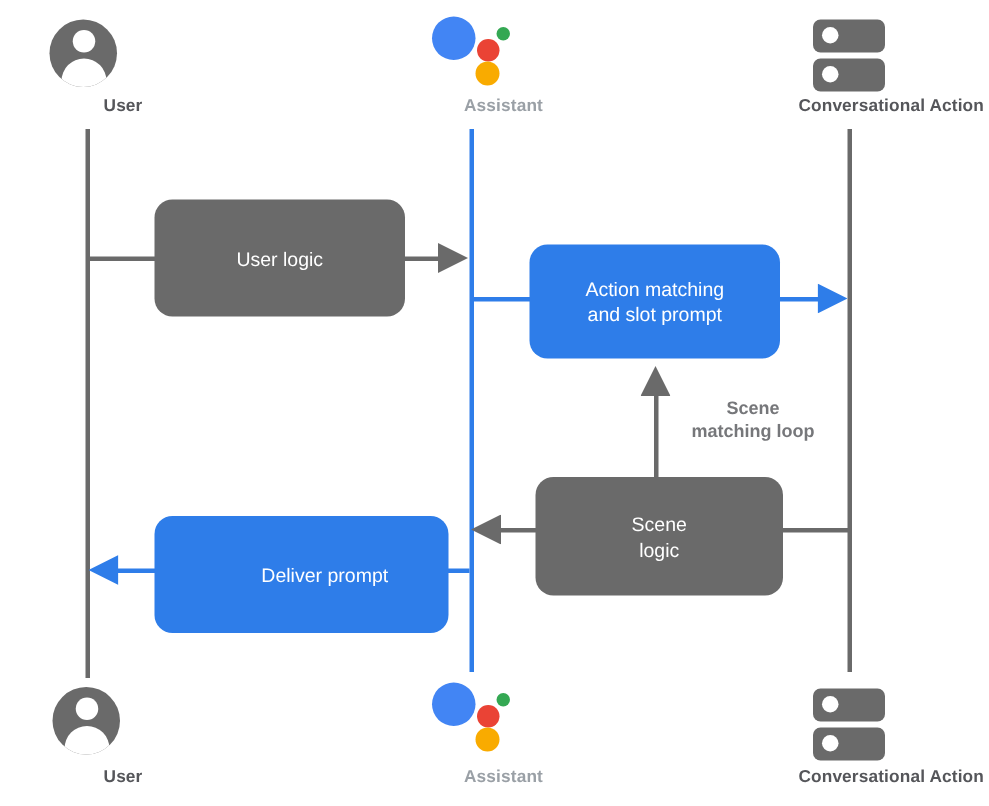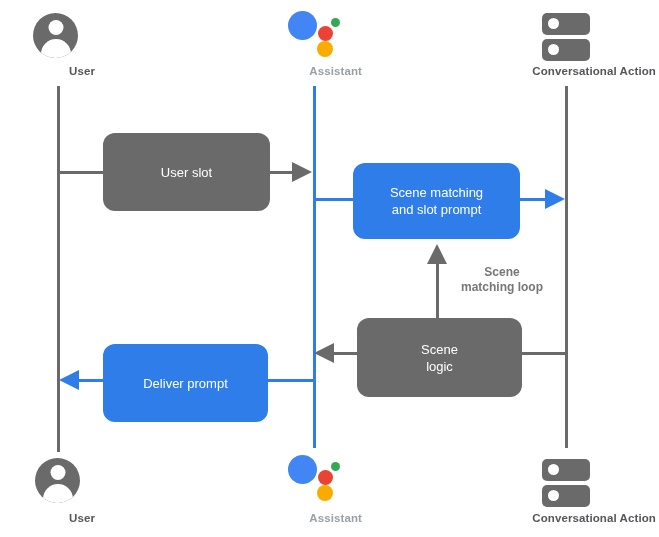--- a/index.html
+++ b/index.html
@@ -97,48 +97,48 @@
   </div>
   <div class="actor-label" style="left:486px;top:65px;width:170px;">Conversational Action</div>
 
   <div class="vl gray-l lifeline" style="left:57px;top:86px;height:366px;"></div>
   <div class="vl blue-l lifeline" style="left:312.5px;top:86px;height:362px;width:3.5px;"></div>
   <div class="vl gray-l lifeline" style="left:564.5px;top:86px;height:362px;"></div>
 
   <div class="hl gray-l" style="left:58px;top:170.5px;width:234px;"></div>
   <div class="ah gray right" style="left:292px;top:162px;"></div>
   <div class="fbox gray" style="left:103px;top:133px;width:167px;height:78px;">
-    <span>User slot</span>
+    <span>User logic</span>
   </div>
 
   <div class="hl blue-l" style="left:314px;top:197.5px;width:40px;"></div>
   <div class="hl blue-l" style="left:520px;top:197.5px;width:26px;"></div>
   <div class="ah blue right" style="left:545px;top:189px;"></div>
   <div class="fbox blue" style="left:353px;top:163px;width:167px;height:76px;">
-    <span>Scene matching</span>
+    <span>Action matching</span>
     <span>and slot prompt</span>
   </div>
 
   <div class="vl gray-l" style="left:435.5px;top:262px;height:57px;"></div>
   <div class="ah gray up" style="left:427px;top:244px;"></div>
   <div class="annot">
     <div>Scene</div>
     <div>matching loop</div>
   </div>
 
   <div class="hl gray-l" style="left:333px;top:351.5px;width:233px;"></div>
   <div class="ah gray left" style="left:314px;top:343px;"></div>
   <div class="fbox gray" style="left:357px;top:318px;width:165px;height:79px;">
     <span>Scene</span>
     <span>logic</span>
   </div>
 
   <div class="hl blue-l" style="left:78px;top:378.5px;width:235px;"></div>
   <div class="ah blue left" style="left:59px;top:370px;"></div>
-  <div class="fbox blue" style="left:103px;top:344px;width:165px;height:78px;">
+  <div class="fbox blue" style="left:103px;top:344px;width:165px;height:78px;padding-left:31px;">
     <span>Deliver prompt</span>
   </div>
 
   <div class="person" style="left:35px;top:458px;">
     <div class="head"></div>
     <div class="torso"></div>
   </div>
   <div class="actor-label" style="left:15px;top:512px;width:80px;">User</div>
 
   <div class="alogo" style="left:283px;top:452px;">

